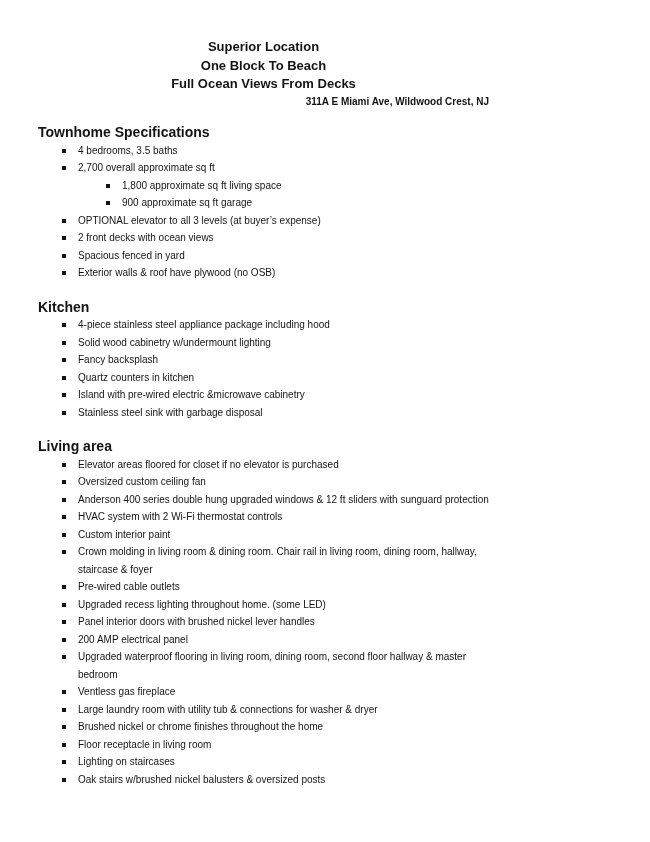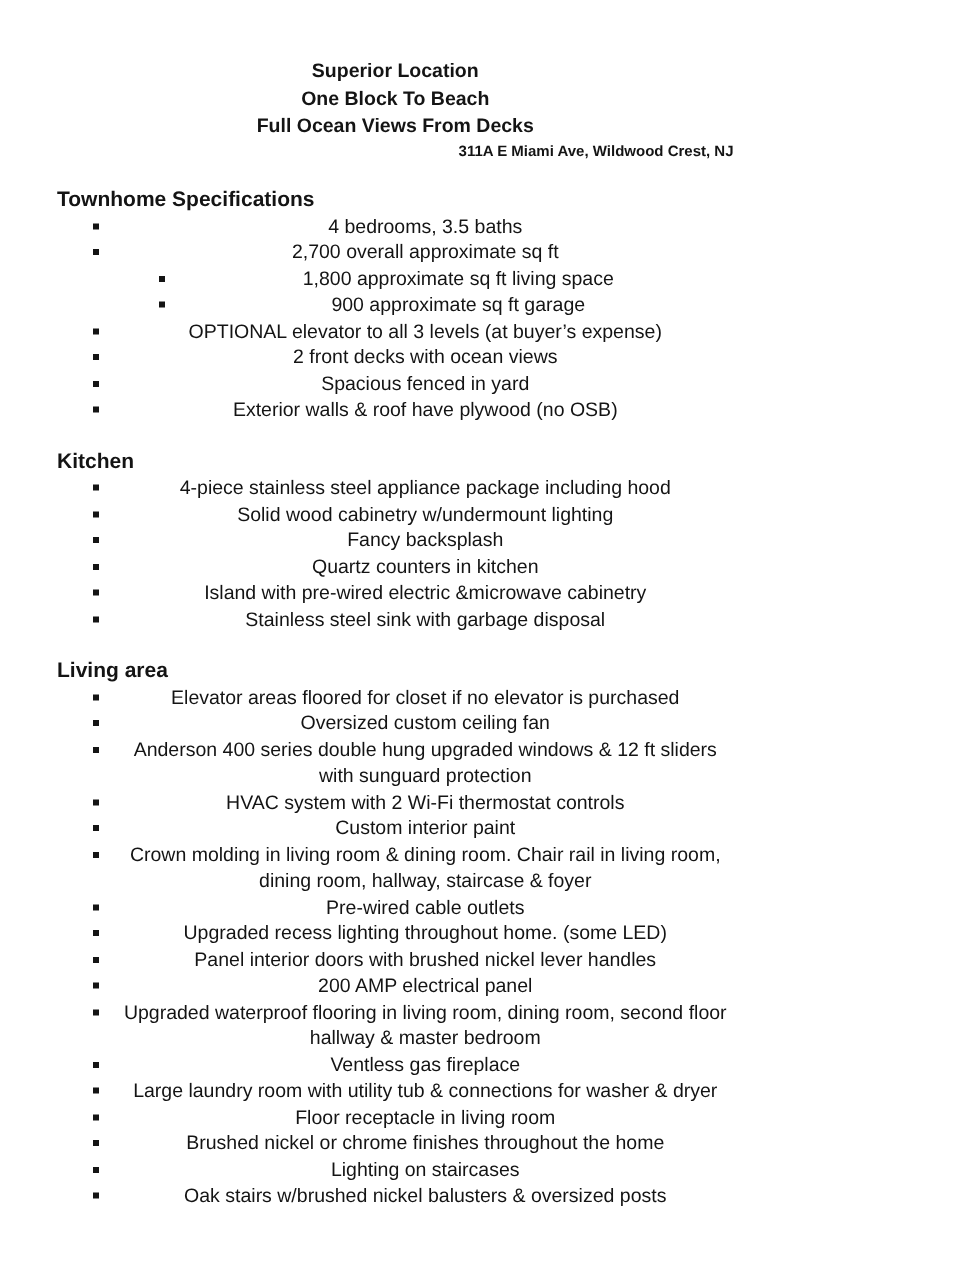--- a/index.html
+++ b/index.html
@@ -46,23 +46,22 @@
     line-height: 17.5px;
   }
   ul.bullets {
     list-style: none;
     margin: 0;
     padding: 0;
   }
   li.bullet {
     position: relative;
     padding-left: 40px;
-    font-size: 13px;
+    font-size: 10px;
     line-height: 17.5px;
-    text-align: center;
   }
   li.bullet .sq {
     position: absolute;
     left: 24px;
     top: 7px;
     width: 4px;
     height: 4px;
     background: #141414;
   }
   li.bullet.sub {
@@ -120,20 +119,20 @@
       <li class="bullet"><span class="sq"></span><span>Custom interior paint</span></li>
       <li class="bullet"><span class="sq"></span></li>
       <li class="bullet"><span class="sq"></span><span>Crown molding in living room &amp; dining room. Chair rail in living room, dining room, hallway, staircase &amp; foyer</span></li>
       <li class="bullet"><span class="sq"></span><span>Pre-wired cable outlets</span></li>
       <li class="bullet"><span class="sq"></span><span>Upgraded recess lighting throughout home. (some LED)</span></li>
       <li class="bullet"><span class="sq"></span><span>Panel interior doors with brushed nickel lever handles</span></li>
       <li class="bullet"><span class="sq"></span><span>200 AMP electrical panel</span></li>
       <li class="bullet"><span class="sq"></span><span>Upgraded waterproof flooring in living room, dining room, second floor hallway &amp; master bedroom</span></li>
       <li class="bullet"><span class="sq"></span><span>Ventless gas fireplace</span></li>
       <li class="bullet"><span class="sq"></span><span>Large laundry room with utility tub &amp; connections for washer &amp; dryer</span></li>
+      <li class="bullet"><span class="sq"></span><span>Brushed nickel or chrome finishes throughout the home</span></li>
       <li class="bullet"><span class="sq"></span><span>Floor receptacle in living room</span></li>
-      <li class="bullet"><span class="sq"></span><span>Brushed nickel or chrome finishes throughout the home</span></li>
       <li class="bullet"><span class="sq"></span><span>Lighting on staircases</span></li>
       <li class="bullet"><span class="sq"></span><span>Oak stairs w/brushed nickel balusters &amp; oversized posts</span></li>
     </ul>
   </div>
 
 </div>
 
 </body></html>

